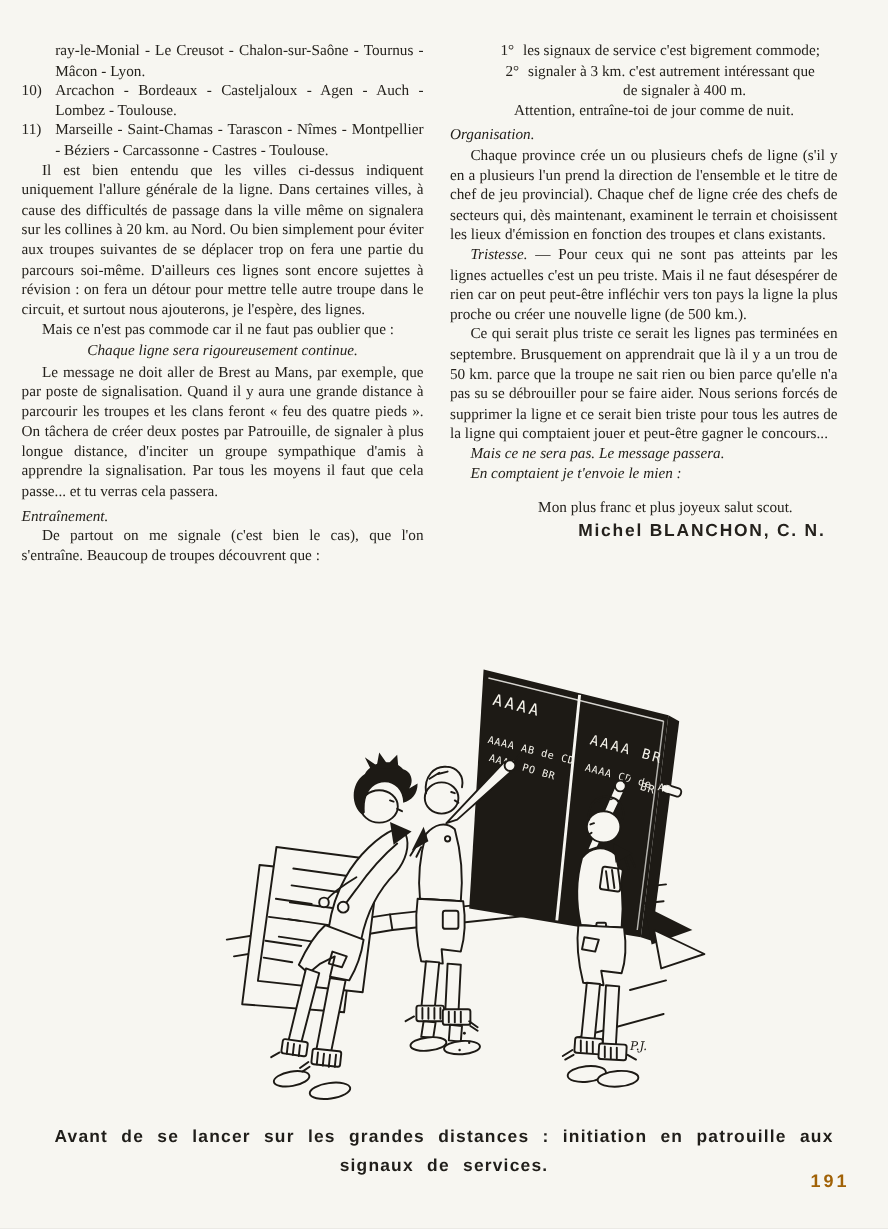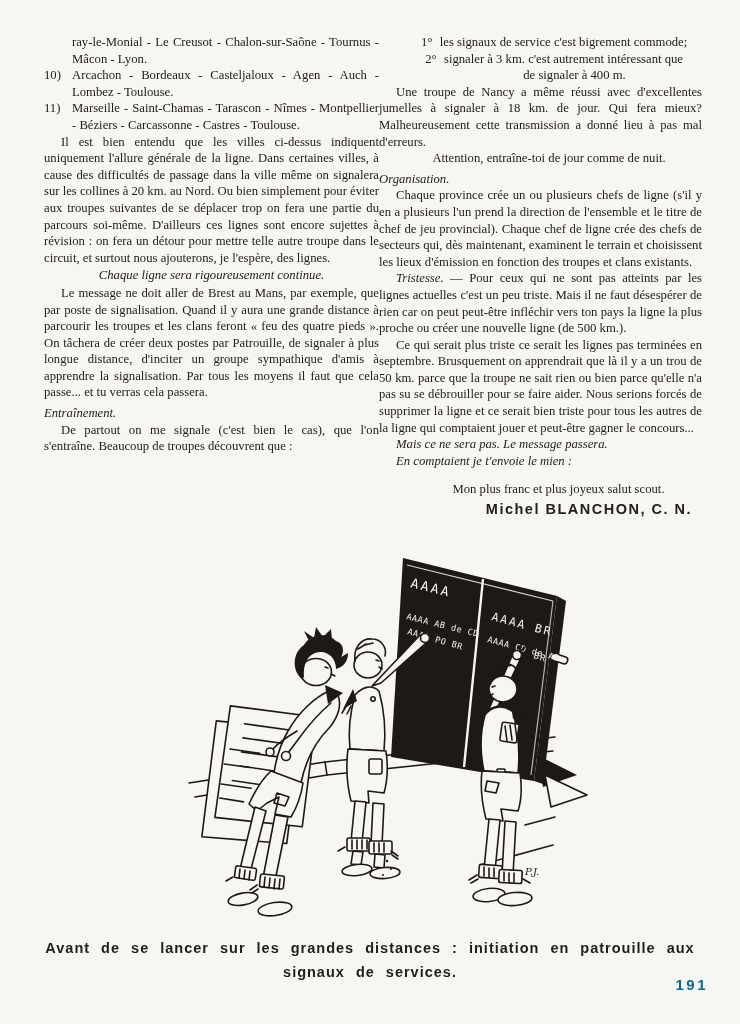--- a/index.html
+++ b/index.html
@@ -2,21 +2,21 @@
 <html lang="fr"><head>
 <meta charset="utf-8">
 <style>
   * { margin:0; padding:0; box-sizing:border-box; }
   html,body { background:#d8d6d1; }
   .page {
     position:relative; width:740px; height:1024px; margin:0 auto;
     background:#f7f6f1; color:#24211c; overflow:hidden;
     font-family:"Liberation Serif","DejaVu Serif",serif;
   }
-  .columns { position:absolute; top:34px; left:44px; width:680px; display:flex; }
+  .columns { position:absolute; top:34px; left:18px; width:680px; display:flex; gap:22px; }
   .col { font-size:12.7px; line-height:16.6px; text-align:justify; }
   .col-left  { width:335px; }
   .col-right { width:323px; }
   p.ind { text-indent:17px; }
   .hang { padding-left:28px; }
   .hang .num { display:inline-block; width:28px; margin-left:-28px; }
   .motto { font-style:italic; text-align:center; padding:1px 0 1px 0; }
   .heading { font-style:italic; margin-top:4px; }
   .pt { padding-left:46px; text-align:center; }
   .pt .num { display:inline-block; width:26px; margin-left:-26px; }
@@ -33,21 +33,21 @@
   .illustration svg { width:100%; height:100%; }
   .caption {
     position:absolute; left:0; top:936px; width:740px; text-align:center;
     font-family:"Liberation Sans","DejaVu Sans",sans-serif;
     font-weight:bold; font-size:14.5px; line-height:24px;
     letter-spacing:1px; word-spacing:6px; color:#201e1a;
   }
   .pagenum {
     position:absolute; right:32px; top:976px;
     font-family:"Liberation Sans","DejaVu Sans",sans-serif;
-    font-weight:bold; font-size:15px; letter-spacing:2.5px; color:#0369a1;
+    font-weight:bold; font-size:15px; letter-spacing:2.5px; color:#a16207;
   }
   
   .ln { fill:none; stroke:#1d1a15; stroke-width:1.6; stroke-linecap:round; stroke-linejoin:round; }
   .wh { fill:#f7f6f1; stroke:#1d1a15; stroke-width:1.6; stroke-linejoin:round; }
   .dk { fill:#1d1a15; stroke:none; }
   .chalk { fill:#f4f2ea; font-family:"DejaVu Sans Mono","DejaVu Sans",monospace; }
   .pj { fill:#1d1a15; font-family:"DejaVu Serif",serif; font-style:italic; }
 </style>
 </head>
 <body>
@@ -59,34 +59,34 @@
     <div class="col col-left">
       <div>
 
           <div class="hang"><span class="num"></span><span>ray-le-Monial - Le Creusot - Chalon-sur-Saône - Tournus - Mâcon - Lyon.</span></div>
 
           <div class="hang"><span class="num">10)</span><span>Arcachon - Bordeaux - Casteljaloux - Agen - Auch - Lombez - Toulouse.</span></div>
 
           <div class="hang"><span class="num">11)</span><span>Marseille - Saint-Chamas - Tarascon - Nîmes - Montpellier - Béziers - Carcassonne - Castres - Toulouse.</span></div>
         </div>
       <p class="ind">Il est bien entendu que les villes ci-dessus indiquent uniquement l'allure générale de la ligne. Dans certaines villes, à cause des difficultés de passage dans la ville même on signalera sur les collines à 20 km. au Nord. Ou bien simplement pour éviter aux troupes suivantes de se déplacer trop on fera une partie du parcours soi-même. D'ailleurs ces lignes sont encore sujettes à révision : on fera un détour pour mettre telle autre troupe dans le circuit, et surtout nous ajouterons, je l'espère, des lignes.</p>
+      <p class="ind">Mais ce n'est pas commode car il ne faut pas oublier que :</p>
       <p class="motto">Chaque ligne sera rigoureusement continue.</p>
       <p class="ind">Le message ne doit aller de Brest au Mans, par exemple, que par poste de signalisation. Quand il y aura une grande distance à parcourir les troupes et les clans feront « feu des quatre pieds ». On tâchera de créer deux postes par Patrouille, de signaler à plus longue distance, d'inciter un groupe sympathique d'amis à apprendre la signalisation. Par tous les moyens il faut que cela passe... et tu verras cela passera.</p>
       <p class="heading">Entraînement.</p>
       <p class="ind">De partout on me signale (c'est bien le cas), que l'on s'entraîne. Beaucoup de troupes découvrent que :</p>
     </div>
 
     <div class="col col-right">
       <div>
 
           <div class="pt"><span class="num">1°</span><span>les signaux de service c'est bigrement commode;</span><span class="cont"></span></div>
 
           <div class="pt"><span class="num">2°</span><span>signaler à 3 km. c'est autrement intéressant que</span><span class="cont">de signaler à 400 m.</span></div>
         </div>
-      <p class="ind">Une troupe de Nancy a même réussi avec d'excellentes jumelles à signaler à 18 km. de jour. Qui fera mieux? Malheureusement cette transmission a donné lieu à pas mal d'erreurs.</p>
       <p class="attention">Attention, entraîne-toi de jour comme de nuit.</p>
       <p class="heading">Organisation.</p>
       <p class="ind">Chaque province crée un ou plusieurs chefs de ligne (s'il y en a plusieurs l'un prend la direction de l'ensemble et le titre de chef de jeu provincial). Chaque chef de ligne crée des chefs de secteurs qui, dès maintenant, examinent le terrain et choisissent les lieux d'émission en fonction des troupes et clans existants.</p>
       <p class="ind"><i>Tristesse.</i> <span>— Pour ceux qui ne sont pas atteints par les lignes actuelles c'est un peu triste. Mais il ne faut désespérer de rien car on peut peut-être infléchir vers ton pays la ligne la plus proche ou créer une nouvelle ligne (de 500 km.).</span></p>
       <p class="ind">Ce qui serait plus triste ce serait les lignes pas terminées en septembre. Brusquement on apprendrait que là il y a un trou de 50 km. parce que la troupe ne sait rien ou bien parce qu'elle n'a pas su se débrouiller pour se faire aider. Nous serions forcés de supprimer la ligne et ce serait bien triste pour tous les autres de la ligne qui comptaient jouer et peut-être gagner le concours...</p>
       <p class="passera">Mais ce ne sera pas. Le message passera.</p>
       <p class="envoie">En comptaient je t'envoie le mien :</p>
       <p class="salut">Mon plus franc et plus joyeux salut scout.</p>
       <p class="sig">Michel BLANCHON, C. N.</p>
     </div>

